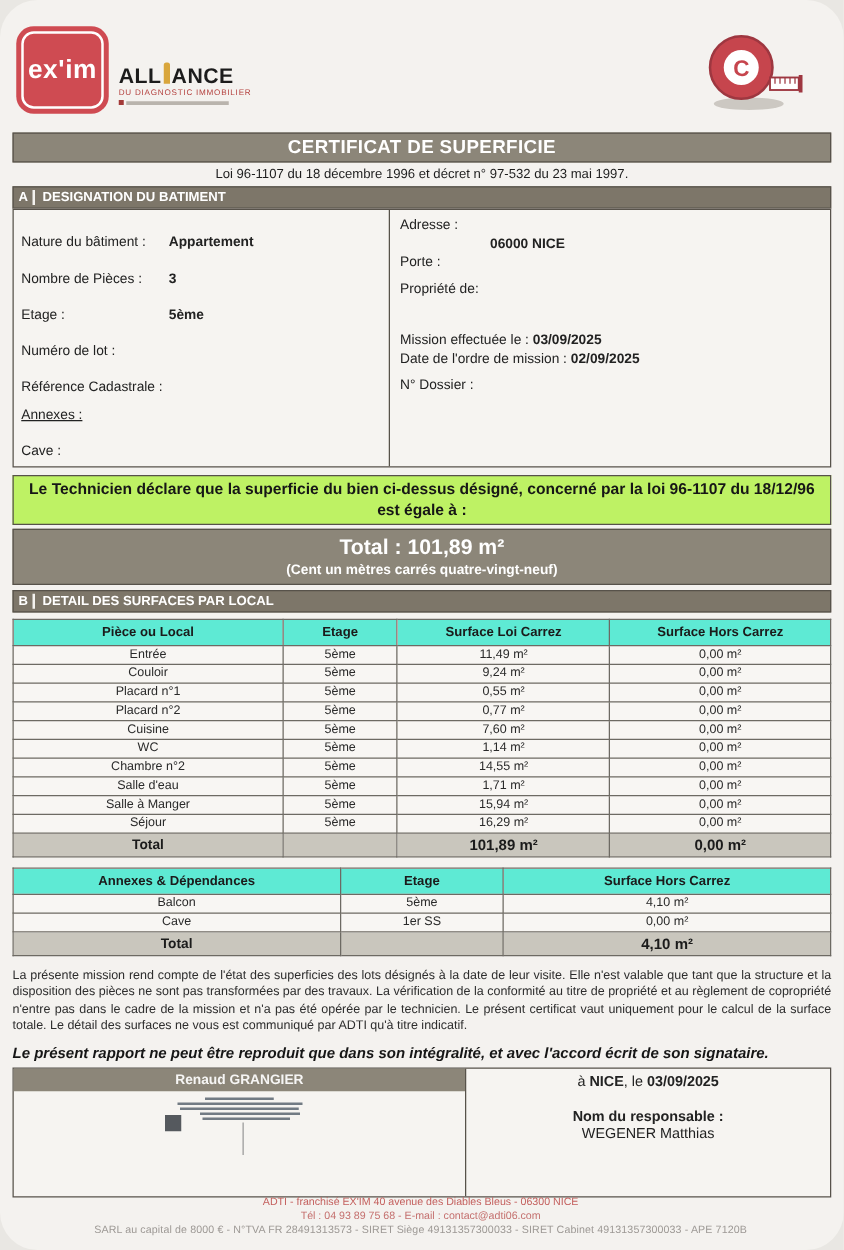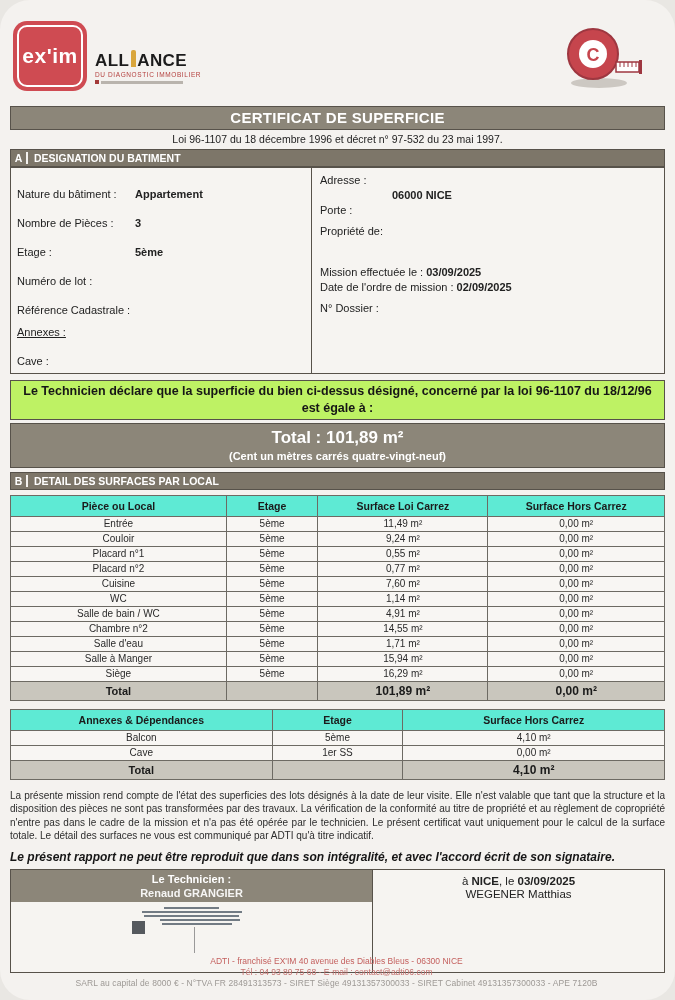--- a/index.html
+++ b/index.html
@@ -241,45 +241,39 @@
             <td>7,60 m²</td>
             <td>0,00 m²</td>
           </tr>
           <tr>
             <td>WC</td>
             <td>5ème</td>
             <td>1,14 m²</td>
             <td>0,00 m²</td>
           </tr>
           <tr>
-            <td>Salle de bain / WC</td>
-            <td>5ème</td>
-            <td>4,91 m²</td>
-            <td>0,00 m²</td>
-          </tr>
-          <tr>
             <td>Chambre n°2</td>
             <td>5ème</td>
             <td>14,55 m²</td>
             <td>0,00 m²</td>
           </tr>
           <tr>
             <td>Salle d'eau</td>
             <td>5ème</td>
             <td>1,71 m²</td>
             <td>0,00 m²</td>
           </tr>
           <tr>
             <td>Salle à Manger</td>
             <td>5ème</td>
             <td>15,94 m²</td>
             <td>0,00 m²</td>
           </tr>
           <tr>
-            <td>Siège</td>
+            <td>Séjour</td>
             <td>5ème</td>
             <td>16,29 m²</td>
             <td>0,00 m²</td>
           </tr>
         </tbody>
       <tbody>
         <tr class="total-row">
           <td>Total</td>
           <td></td>
           <td>101,89 m²</td>
@@ -321,35 +315,35 @@
         </tr>
       </tbody>
     </table>
 
     <div class="legal">La présente mission rend compte de l'état des superficies des lots désignés à la date de leur visite. Elle n'est valable que tant que la structure et la disposition des pièces ne sont pas transformées par des travaux. La vérification de la conformité au titre de propriété et au règlement de copropriété n'entre pas dans le cadre de la mission et n'a pas été opérée par le technicien. Le présent certificat vaut uniquement pour le calcul de la surface totale. Le détail des surfaces ne vous est communiqué par ADTI qu'à titre indicatif.</div>
     <div class="repro">Le présent rapport ne peut être reproduit que dans son intégralité, et avec l'accord écrit de son signataire.</div>
 
     <div class="sig-box">
       <div class="sig-left">
         <div class="sig-head">
-          <div>Le Technicien :</div>
           <div class="sig-name">Renaud GRANGIER</div>
         </div>
         <div class="stamp">
           <div class="stamp-line w55"></div>
           <div class="stamp-line w100"></div>
           <div class="stamp-line w95"></div>
           <div class="stamp-qr"></div>
           <div class="stamp-line w80"></div>
           <div class="stamp-line w70"></div>
           <div class="stamp-vline"></div>
         </div>
       </div>
       <div class="sig-right">
         <div class="sig-place"><span>à </span><b>NICE</b><span>, le </span><b>03/09/2025</b></div>
+        <div class="sig-resp-label">Nom du responsable :</div>
         <div class="sig-resp-name">WEGENER Matthias</div>
       </div>
     </div>
   </div>
 
   <div class="footer">
     <div class="f1">ADTI - franchisé EX'IM 40 avenue des Diables Bleus - 06300 NICE</div>
     <div class="f2">Tél : 04 93 89 75 68 - E-mail : contact@adti06.com</div>
     <div class="f3">SARL au capital de 8000 € - N°TVA FR 28491313573 - SIRET Siège 49131357300033 - SIRET Cabinet 49131357300033 - APE 7120B</div>
   </div>

